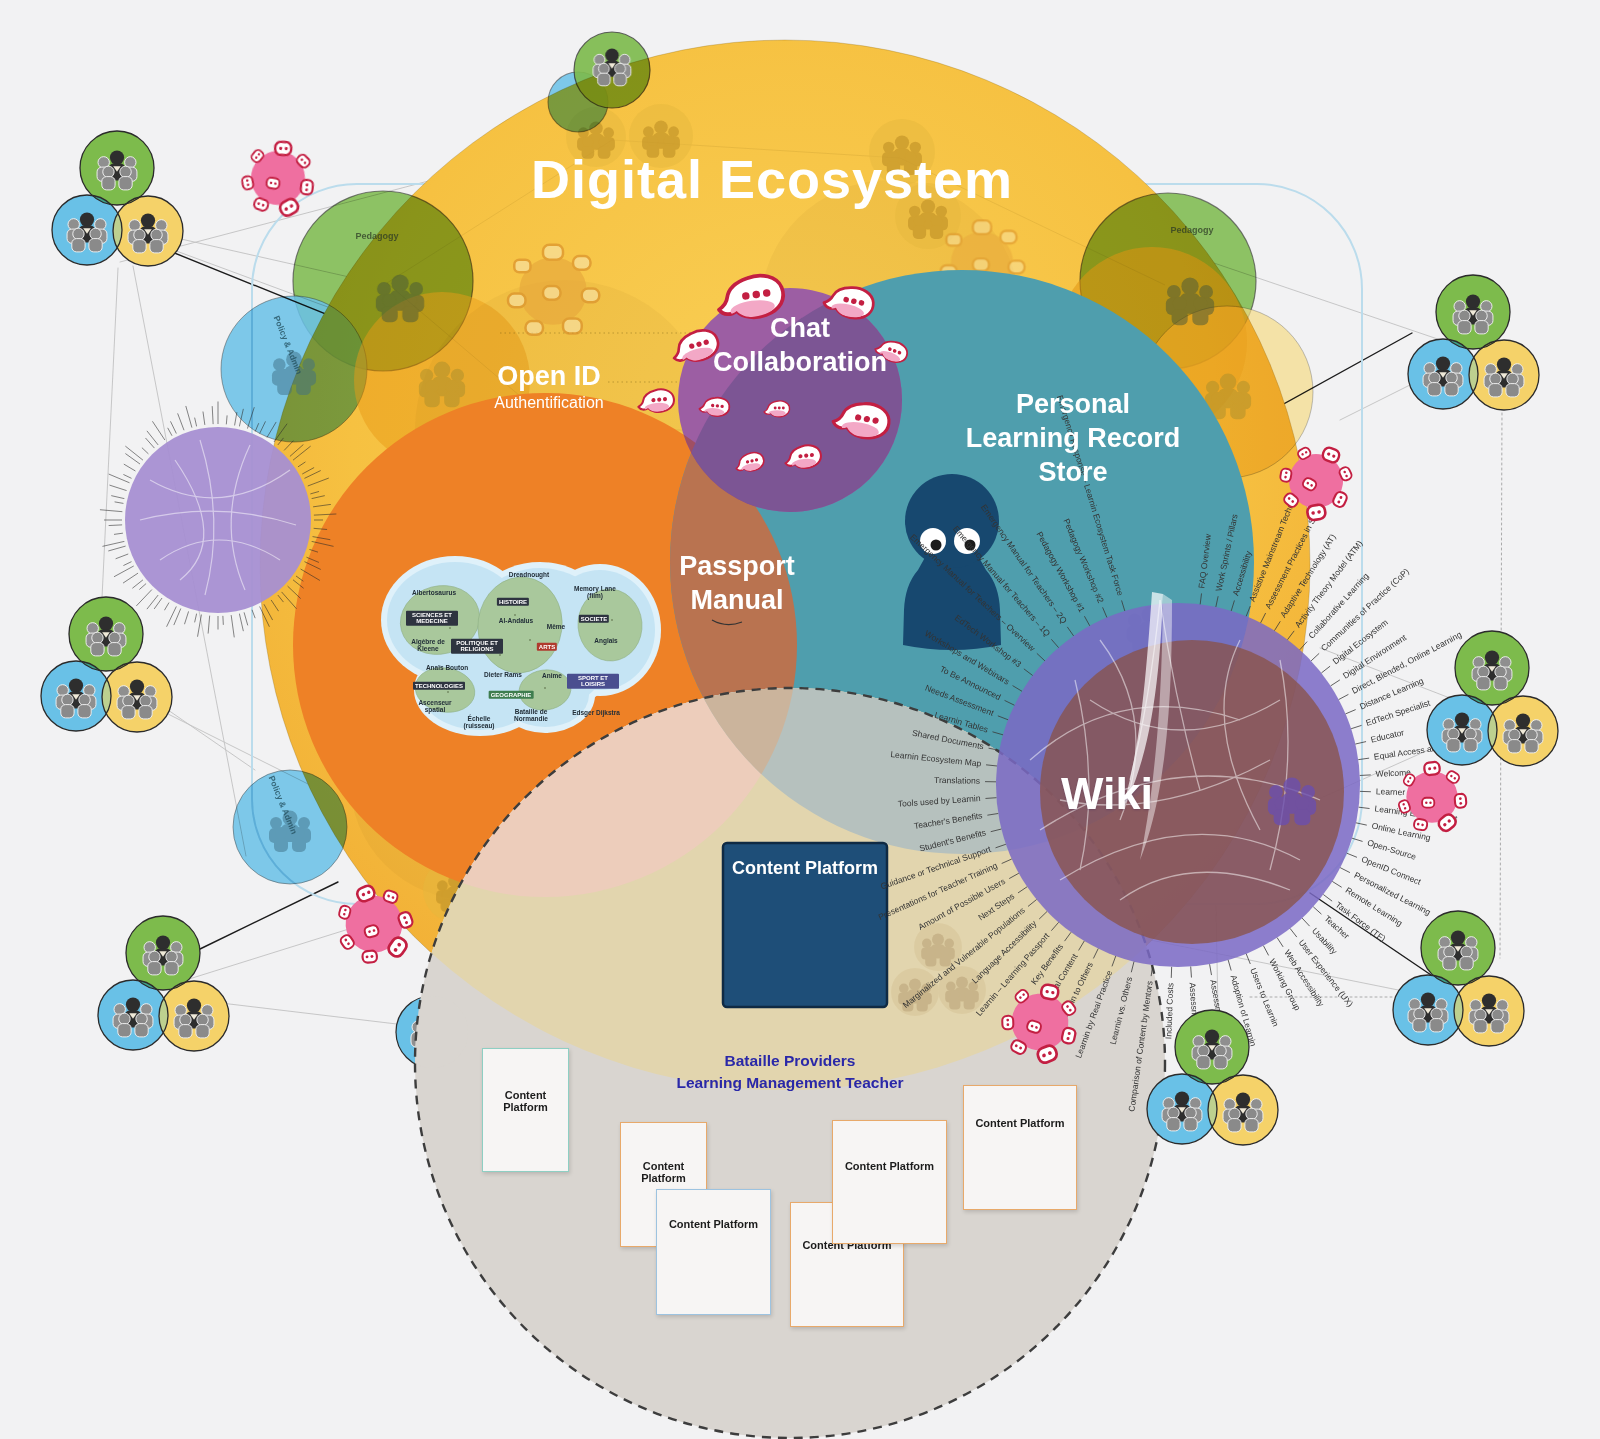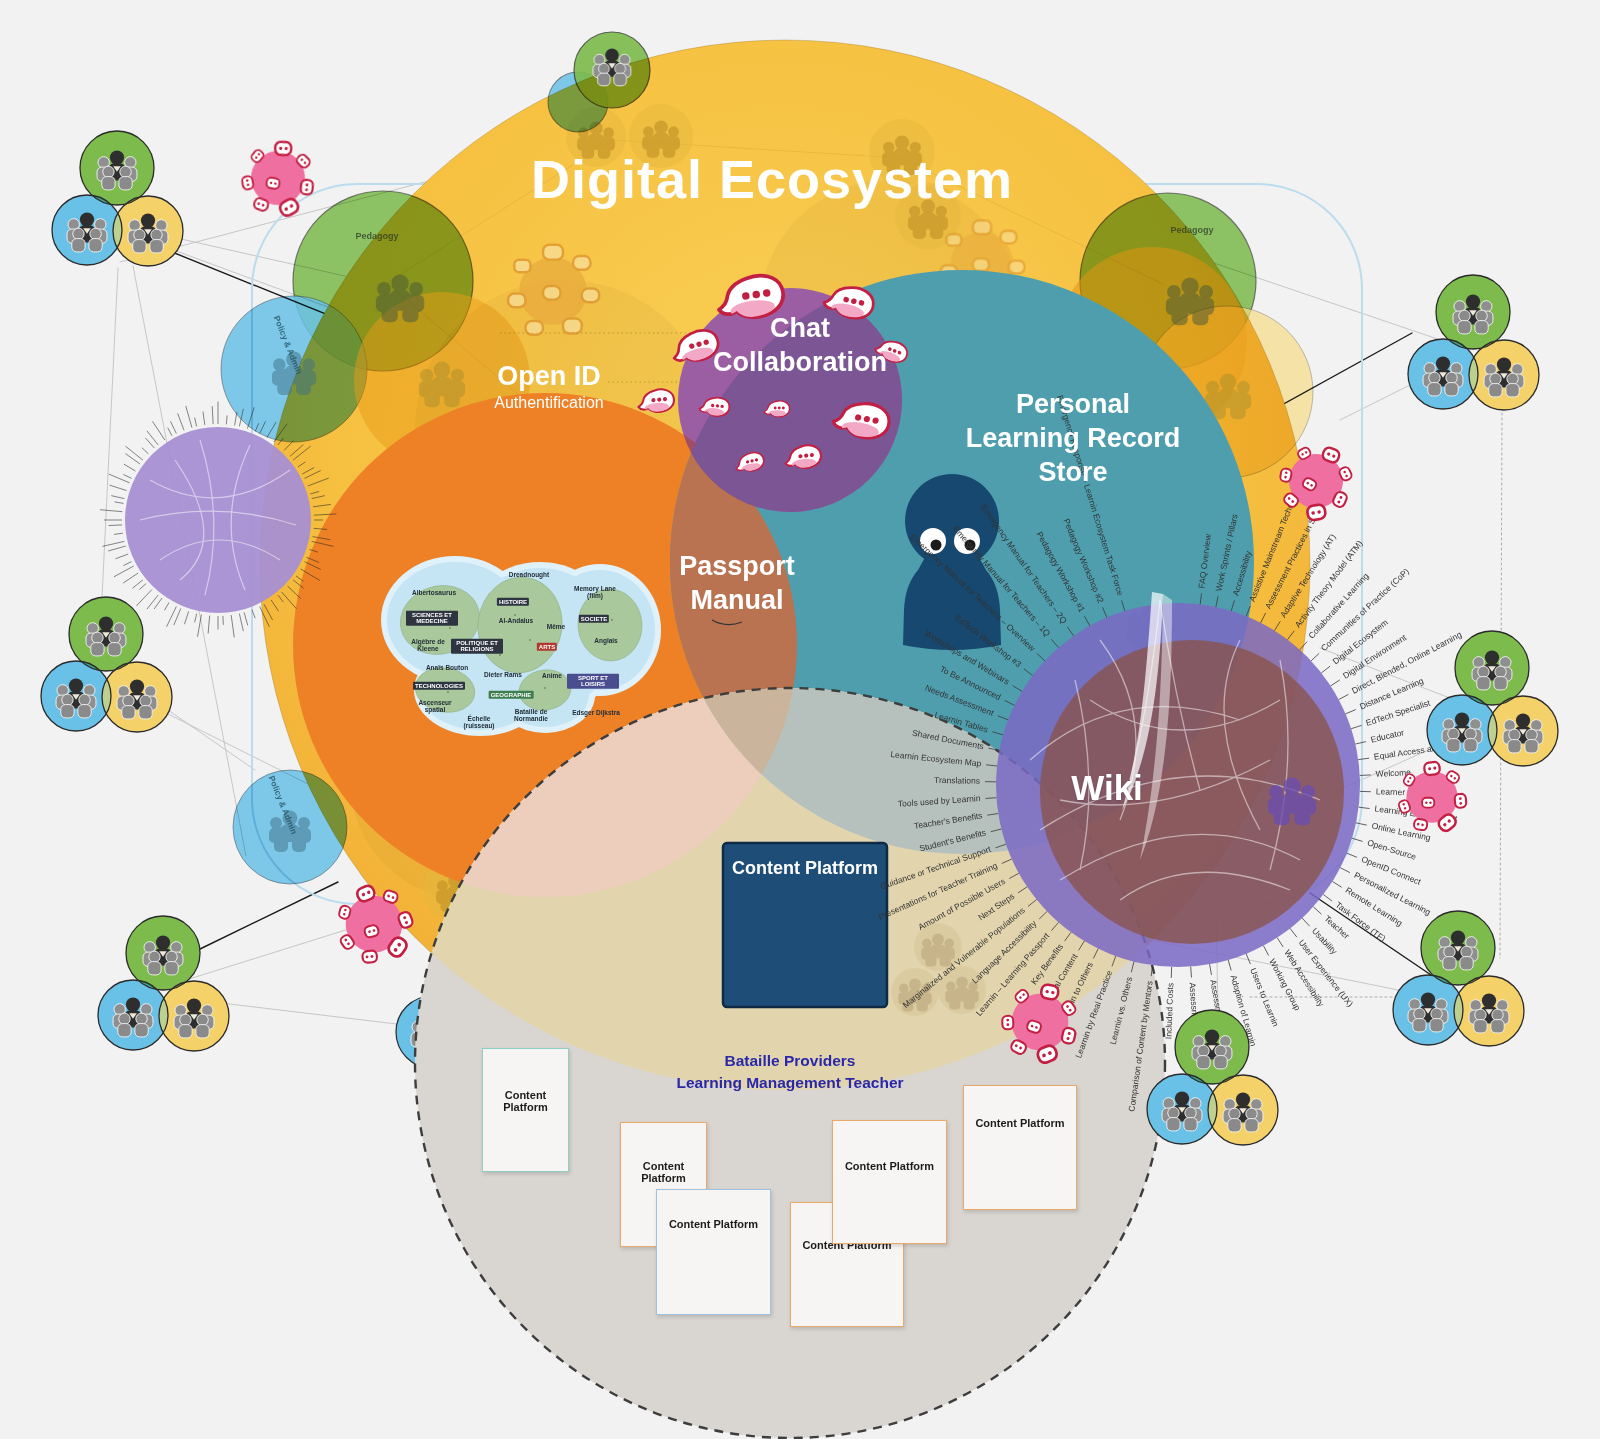--- a/index.html
+++ b/index.html
@@ -4,21 +4,21 @@
 <style>
   html,body{margin:0;padding:0;background:#f2f2f2;}
   #stage{position:relative;width:1600px;height:1439px;overflow:hidden;background:#f2f2f3;
          font-family:"Liberation Sans",sans-serif;}
   #art{position:absolute;left:0;top:0;z-index:1;}
   #textlayer{position:absolute;left:0;top:0;width:1600px;height:1439px;z-index:5;pointer-events:none;}
   .t{position:absolute;transform:translateX(-50%);text-align:center;color:#fff;white-space:nowrap;}
   .title{font-size:54px;font-weight:bold;letter-spacing:1px;}
   .h2{font-size:27px;font-weight:bold;line-height:1.25;}
   .sub{font-size:16px;font-weight:normal;}
-  .wiki{font-size:35px;font-weight:bold;text-shadow:0 1px 2px rgba(60,40,90,.35);}
+  .wiki{font-size:45px;font-weight:bold;text-shadow:0 1px 2px rgba(60,40,90,.35);}
   .boxlabel{font-size:18px;font-weight:bold;}
   .providers{font-size:15.5px;font-weight:bold;color:#2A28A8;line-height:1.45;}
   .clusterlabel{font-size:9px;font-weight:bold;color:#2d3a26;opacity:.75;}
   .policylabel{font-size:8.5px;font-weight:bold;color:#24505f;opacity:.8;}
   #map-labels{position:absolute;left:385px;top:555px;width:270px;height:185px;}
   .ml{position:absolute;transform:translate(-50%,-50%);font-size:6.5px;font-weight:600;color:#222e38;
       text-align:center;line-height:1.05;max-width:54px;}
   .ml.dark,.ml.red,.ml.indigo,.ml.green{color:#fff;font-size:6px;padding:1px 2px;border-radius:1px;max-width:48px;}
   .ml.dark{background:#2E3440;}
   .ml.red{background:#B03A2E;}

